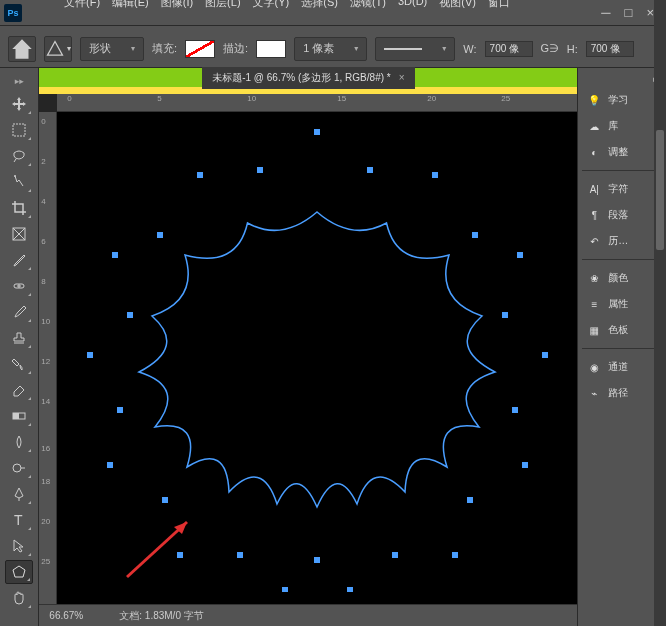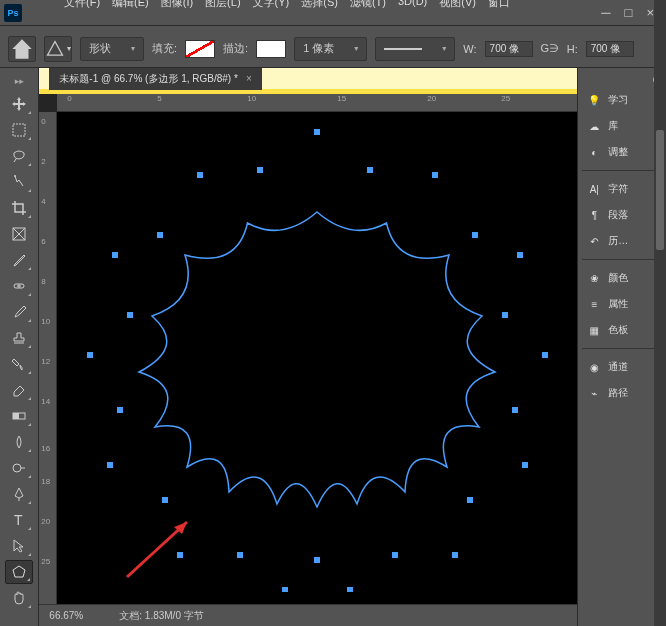--- a/index.html
+++ b/index.html
@@ -30,21 +30,21 @@
 
 .tools { width: 40px; background: #535353; border-right: 1px solid #2a2a2a; display: flex; flex-direction: column; align-items: center; padding-top: 8px; gap: 2px; }
 .tools .expand { font-size: 9px; color: #aaa; margin-bottom: 4px; }
 .tool { width: 28px; height: 24px; display: flex; align-items: center; justify-content: center; cursor: pointer; border-radius: 2px; position: relative; }
 .tool.sel { background: #3a3a3a; border: 1px solid #222; }
 .tool svg { width: 16px; height: 16px; }
 .tool .tri { position: absolute; right: 2px; bottom: 2px; width: 0; height: 0; border-left: 3px solid transparent; border-bottom: 3px solid #aaa; }
 
 
 .center { flex: 1; background: #252525; display: flex; flex-direction: column; position: relative; }
-.doc-tab { height: 26px; background: #fef9c3; display: flex; align-items: center; padding: 0 10px; border-bottom: 5px solid #fde047; }
+.doc-tab { height: 26px; background: #84cc16; display: flex; align-items: center; padding: 0 10px; border-bottom: 7px solid #fde047; justify-content: center; }
 .doc-tab .tab { background: #3a3a3a; padding: 4px 10px; display: flex; align-items: center; gap: 8px; font-size: 10px; color: #ddd; }
 .doc-tab .tab .x { color: #aaa; cursor: pointer; }
 .ruler-h { height: 18px; background: #535353; border-bottom: 1px solid #333; position: relative; margin-left: 18px; overflow: hidden; }
 .ruler-h .tick { position: absolute; top: 0; font-size: 8px; color: #aaa; }
 .canvas-wrap { flex: 1; display: flex; }
 .ruler-v { width: 18px; background: #535353; border-right: 1px solid #333; position: relative; overflow: hidden; }
 .ruler-v .tick { position: absolute; left: 2px; font-size: 8px; color: #aaa; writing-mode: horizontal-tb; }
 .canvas { flex: 1; background: #000; position: relative; overflow: hidden; }
 .status { height: 22px; background: #535353; border-top: 1px solid #333; display: flex; align-items: center; padding: 0 10px; gap: 36px; font-size: 10px; color: #ccc; }
 

